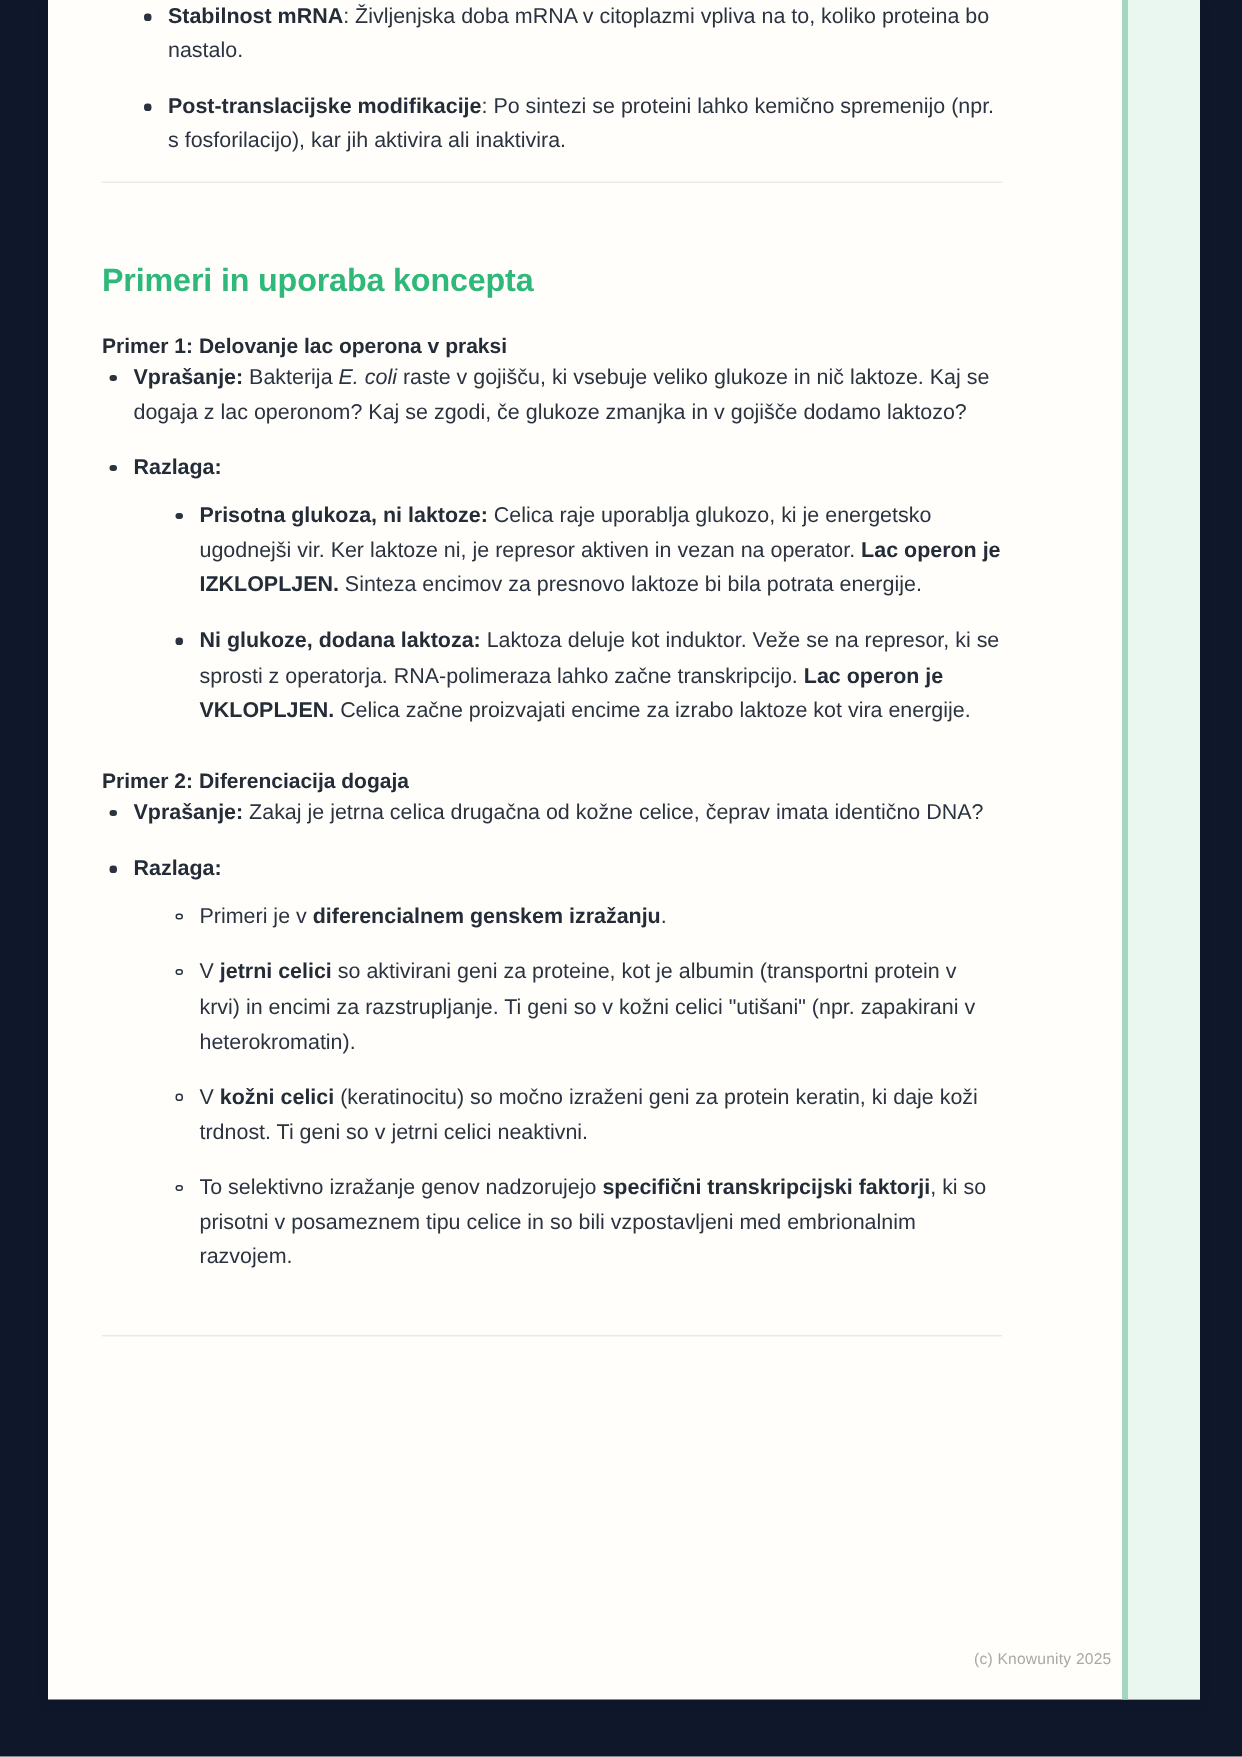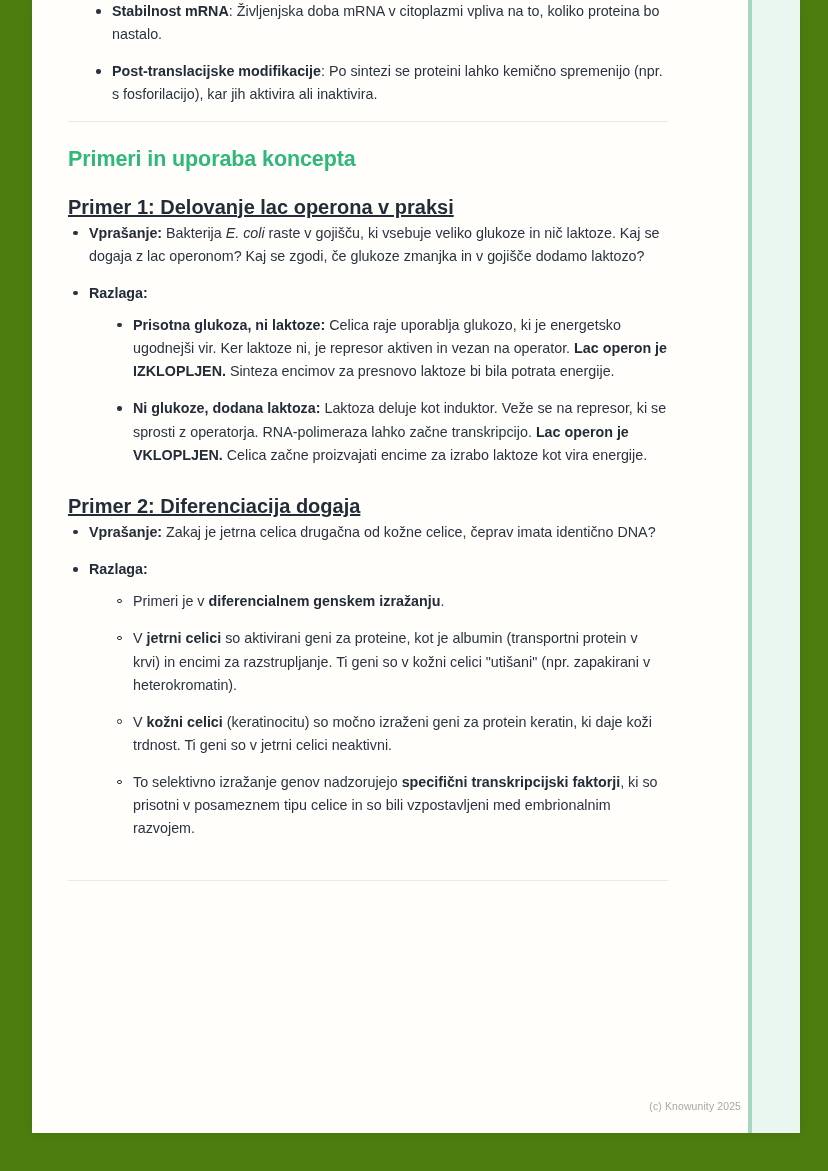--- a/index.html
+++ b/index.html
@@ -12,21 +12,21 @@
     width: 828px;
     height: 1171px;
     overflow: hidden;
     font-family: "Liberation Sans", "DejaVu Sans", sans-serif;
   }
 
   #viewport {
     position: relative;
     width: 828px;
     height: 1171px;
-    background: #4d7c0f;
+    background: #0f172a;
   }
 
   
   .page-sheet {
     position: absolute;
     left: 32px;
     top: 0px;
     width: 768px;
     height: 1133px;
     background: #fffefa;
@@ -134,31 +134,30 @@
   .h-main {
     color: #2fb87a;
     font-size: 21.5px;
     font-weight: 700;
     line-height: 1.25;
     margin: 0;
     letter-spacing: -0.1px;
   }
   .h-sub {
     color: #242c38;
-    font-size: 20px;
+    font-size: 14px;
     font-weight: 700;
     margin: 0;
     line-height: 1.5;
-    text-decoration: underline;
   }
 
   
   .blk-top-list   { padding-top: 33px; }
   .sp-div-1       { margin-top: 12px; }
-  .sp-h-main      { margin-top: 24px; }
+  .sp-h-main      { margin-top: 52px; }
   .sp-h-sub-1     { margin-top: 19px; }
   .sp-list-1      { margin-top: 22px; }
   .sp-h-sub-2     { margin-top: 24px; }
   .sp-list-2      { margin-top: 22px; }
   .sp-div-2       { margin-top: 39px; }
 
   
   .footer-note {
     position: absolute;
     right: 59px;

